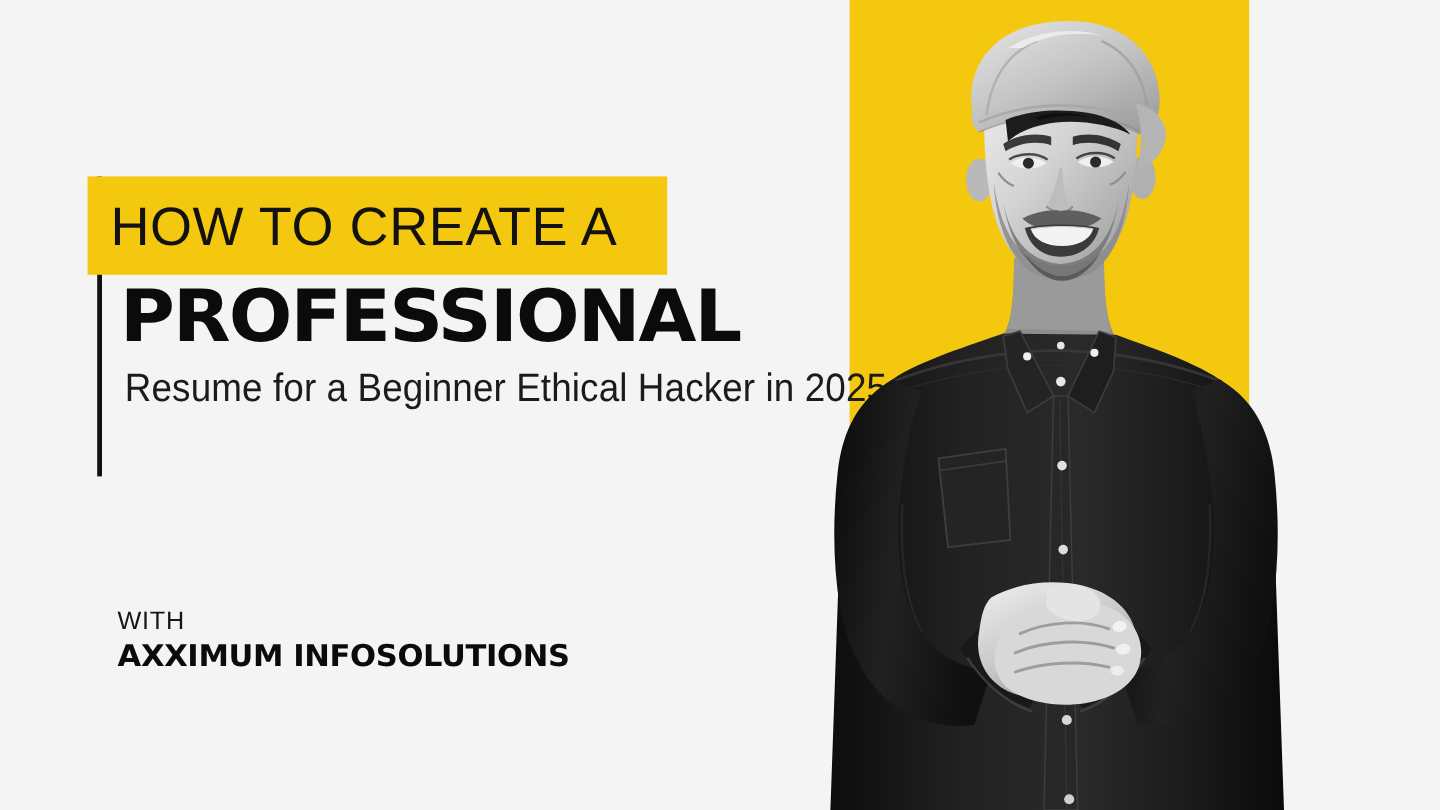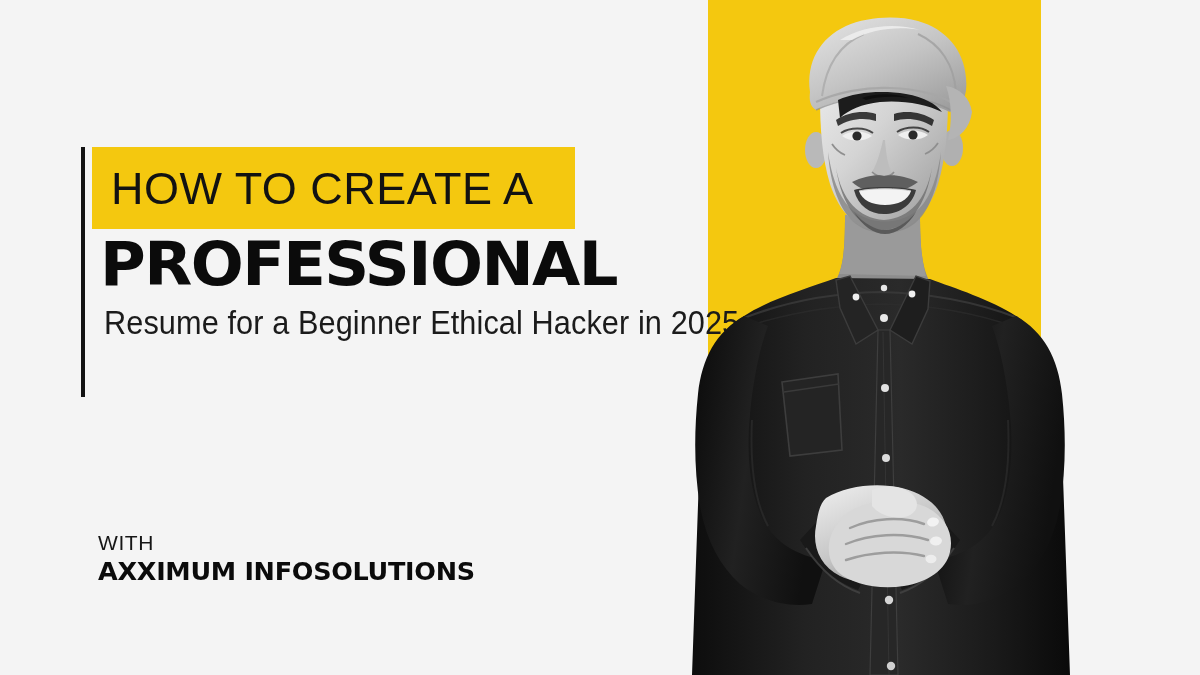--- a/index.html
+++ b/index.html
@@ -34,21 +34,21 @@
     position: absolute;
     left: 81px;
     top: 147px;
     width: 4px;
     height: 250px;
     background: #121212;
   }
 
   .eyebrow-band {
     position: absolute;
-    left: 92px;
+    left: 73px;
     top: 147px;
     width: 483px;
     height: 82px;
     background: #f4c80f;
     display: flex;
     align-items: center;
   }
   .eyebrow-text {
     margin-left: 19px;
     font-family: "Liberation Sans", sans-serif;
@@ -88,21 +88,20 @@
     white-space: nowrap;
     transform: scaleX(0.93);
     transform-origin: left center;
   }
 
   
   .credit {
     position: absolute;
     left: 98px;
     top: 505px;
-    margin-top: 25px;
   }
   .credit-with {
     font-family: "Liberation Sans", sans-serif;
     font-weight: 400;
     font-size: 21px;
     letter-spacing: 0.6px;
     color: #161616;
     line-height: 1.25;
   }
   .credit-brand {

